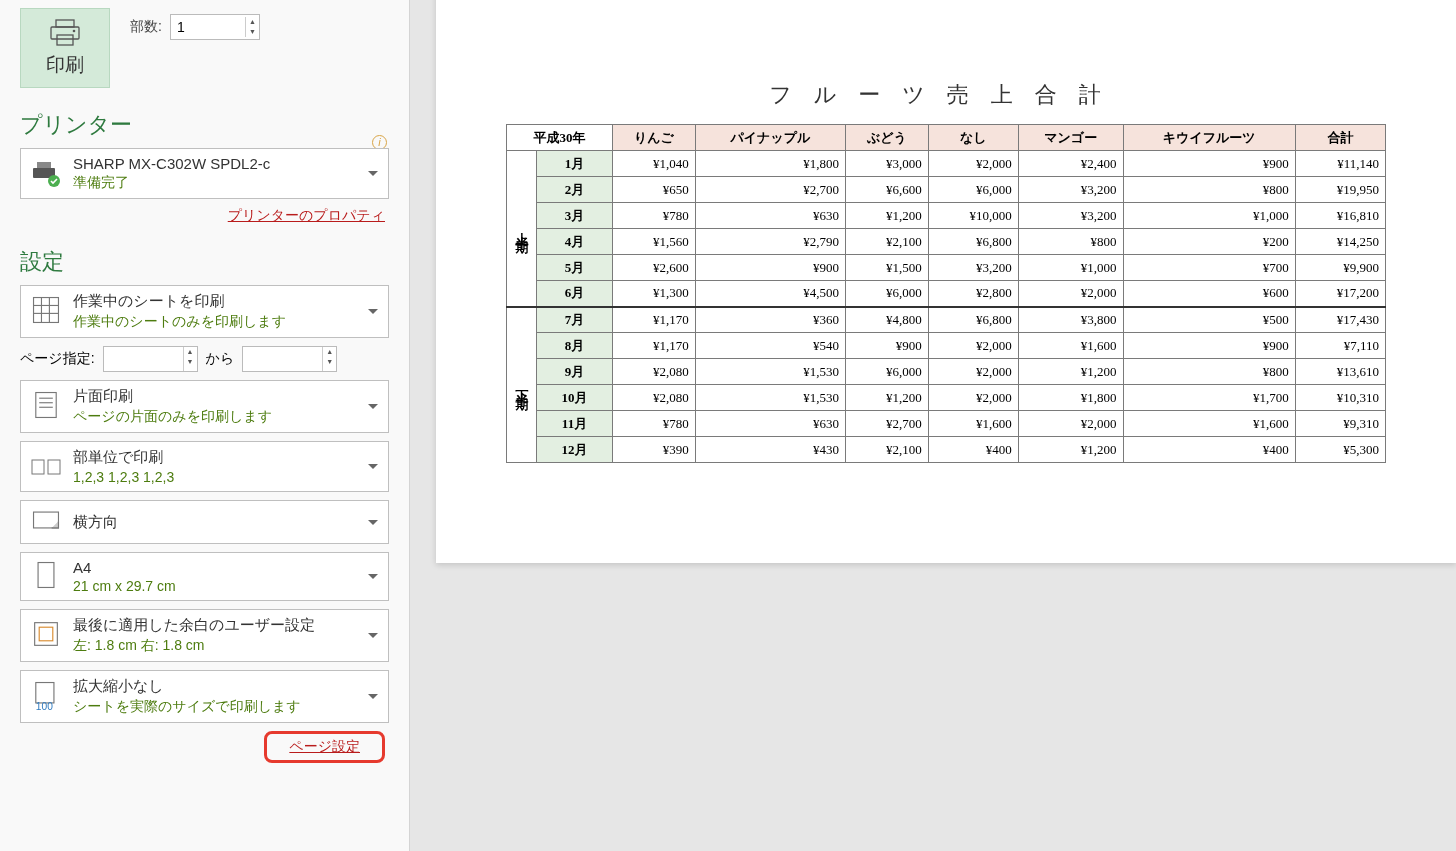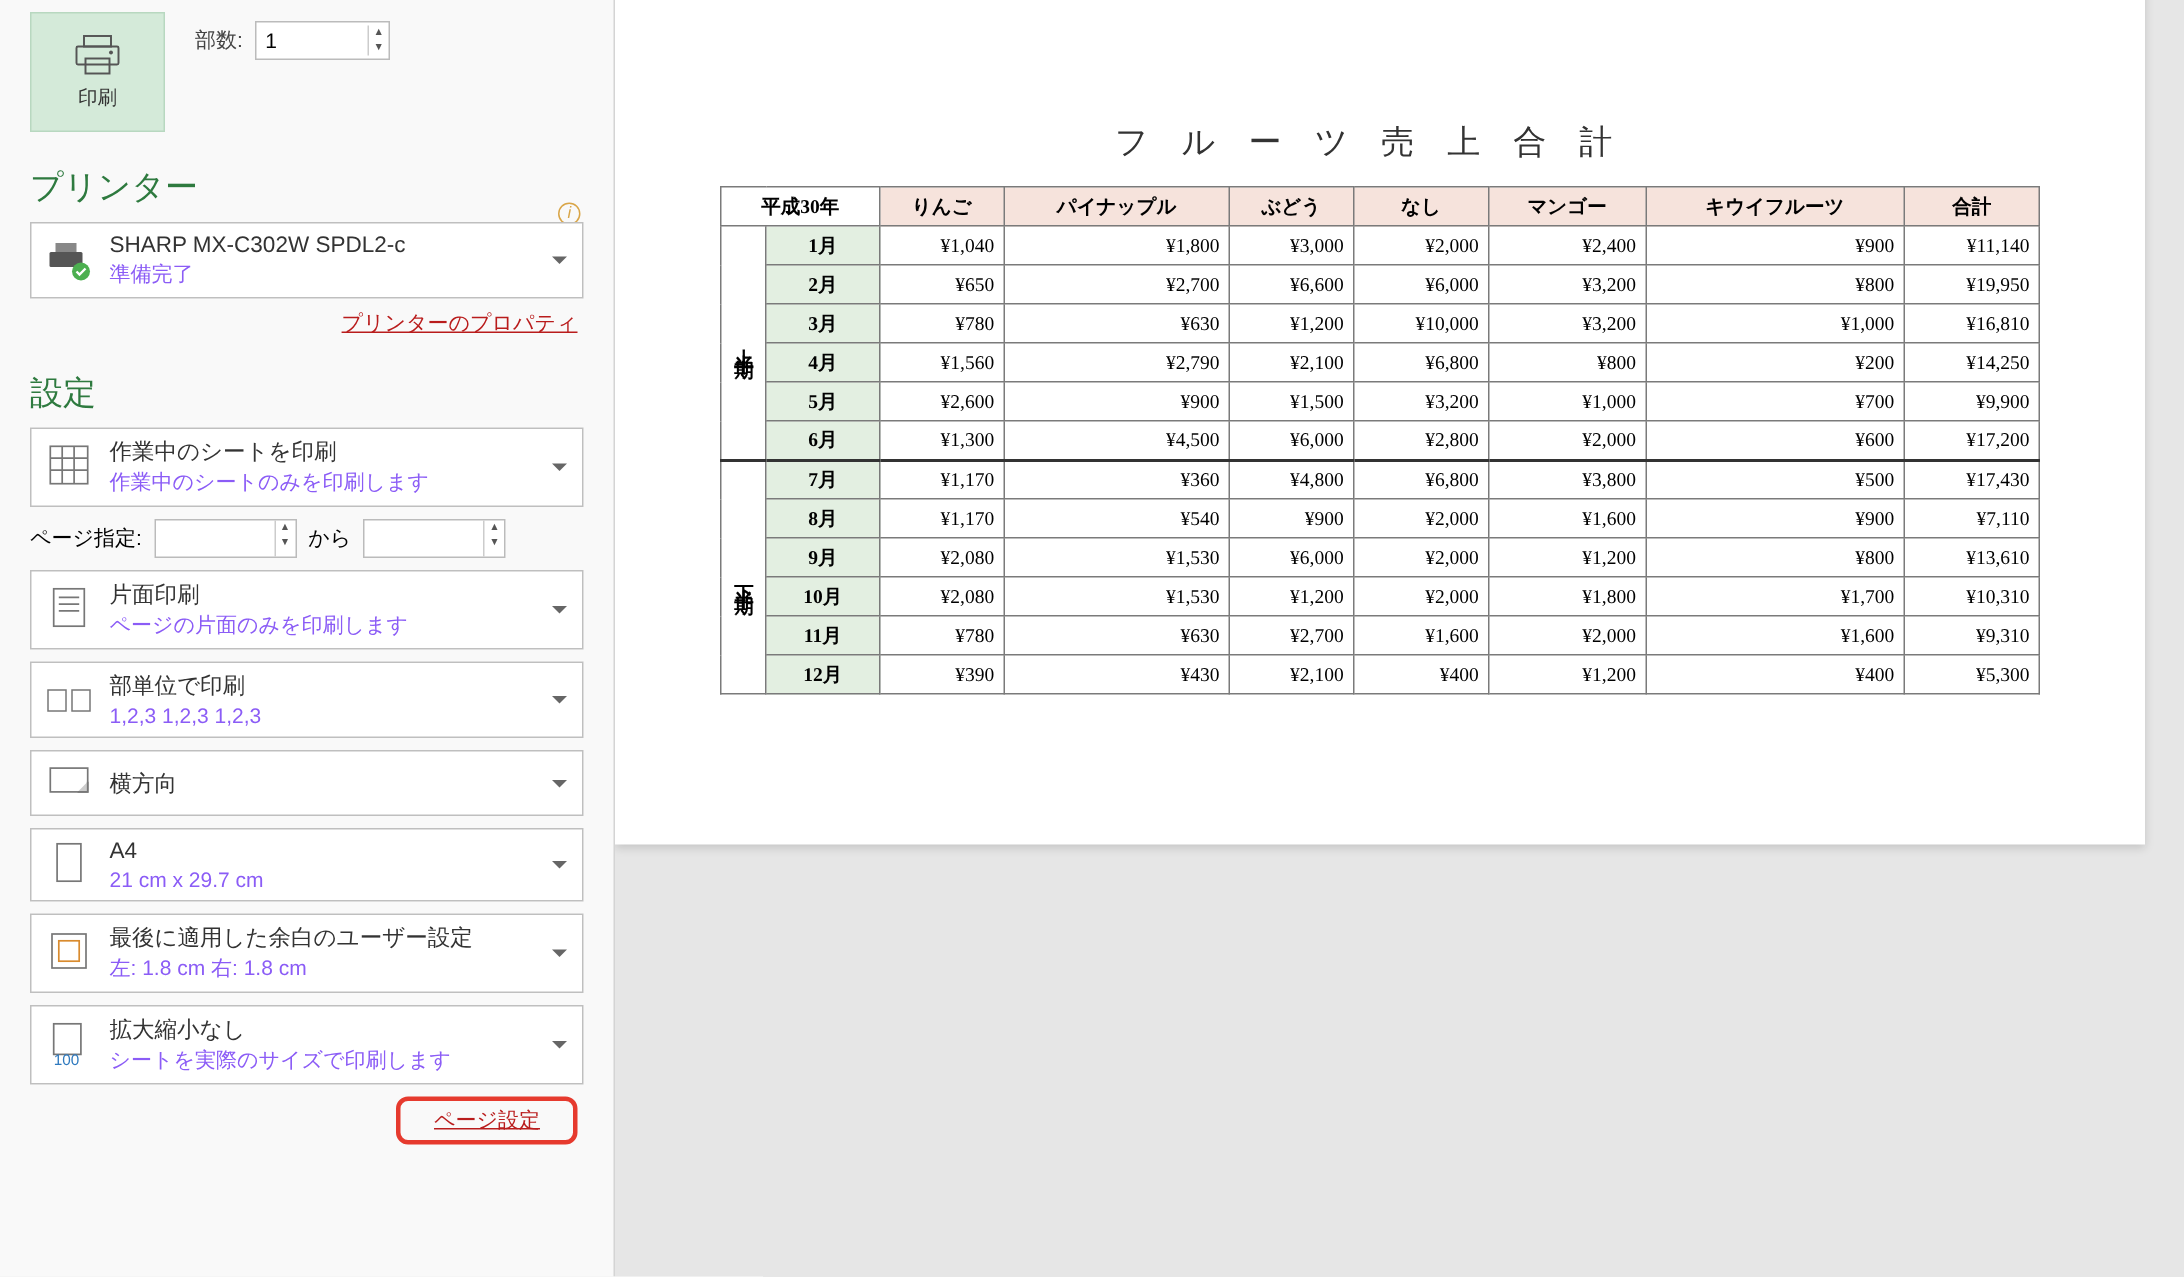--- a/index.html
+++ b/index.html
@@ -17,21 +17,21 @@
     background: #f9f9f9;
     padding: 8px 20px 8px 20px;
     border-right: 1px solid #d4d4d4;
     position: relative;
   }
   .panel-right {
     flex: 1;
     background: #e6e6e6;
     padding: 0;
     display: flex;
-    justify-content: flex-start;
+    justify-content: flex-end;
     align-items: flex-start;
     overflow: hidden;
   }
   .paper {
     margin-top: -10px;
     background: #fff;
     width: 1020px;
     padding: 90px 70px 100px;
     box-shadow: 0 2px 6px rgba(0,0,0,.15);
   }
@@ -39,21 +39,21 @@
   .print-row { display: flex; align-items: flex-start; gap: 20px; }
   .print-btn {
     width: 90px; height: 80px;
     background: #d4ead9;
     border: 1px solid #b8d8c0;
     display: flex; flex-direction: column; align-items:center; justify-content:center;
     gap: 4px;
     cursor: pointer;
   }
   .print-btn svg { width: 36px; height: 30px; }
-  .print-btn span { font-size: 13px; color: #333; }
+  .print-btn span { font-size: 19px; color: #333; }
   .copies { display:flex; align-items:center; gap:8px; margin-top: 6px; font-size: 14px;}
   .copies label { color:#444; }
   .copies .spinner {
     border:1px solid #bbb; width:90px; height:26px; display:flex; background:#fff;
     align-items:center;
   }
   .copies .spinner .val { flex:1; padding: 2px 6px; font-size:14px; }
   .copies .spinner .arrows { width:14px; display:flex; flex-direction:column; border-left:1px solid #ccc; }
   .copies .spinner .arrows span { font-size:7px; color:#555;text-align:center; line-height:10px; }
   
@@ -80,21 +80,21 @@
     background: #fff;
     display:flex; align-items:center; gap:10px;
     padding: 6px 8px;
     cursor:pointer;
     position:relative;
     margin-bottom: 8px;
   }
   .dbox .icon { width: 34px; height:30px; display:flex; align-items:flex-end; justify-content:center; flex-shrink:0;}
   .dbox .texts { flex:1; }
   .dbox .texts .l1 { font-size: 15px; color: #333; }
-  .dbox .texts .l2 { font-size: 14px; color: #8b5cf6; margin-top:2px; }
+  .dbox .texts .l2 { font-size: 14px; color: #4d7c0f; margin-top:2px; }
   .dbox .caret {
     width:0;height:0;border-left:5px solid transparent;border-right:5px solid transparent;
     border-top:5px solid #666; margin-right:2px;
   }
   .link-right {
     text-align: right; margin: 4px 4px 10px;
   }
   .link {
     color: #b91c1c; text-decoration: underline; font-size:14px; cursor:pointer;
   }

